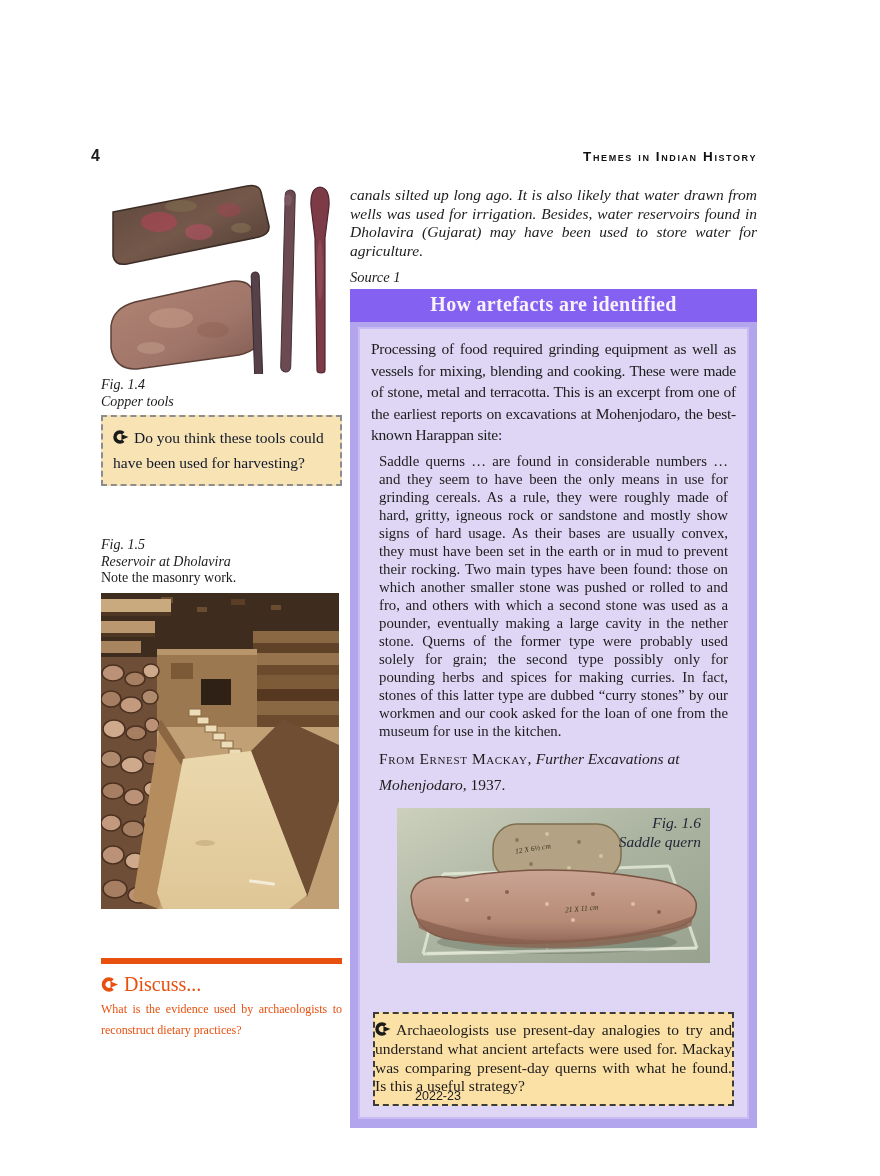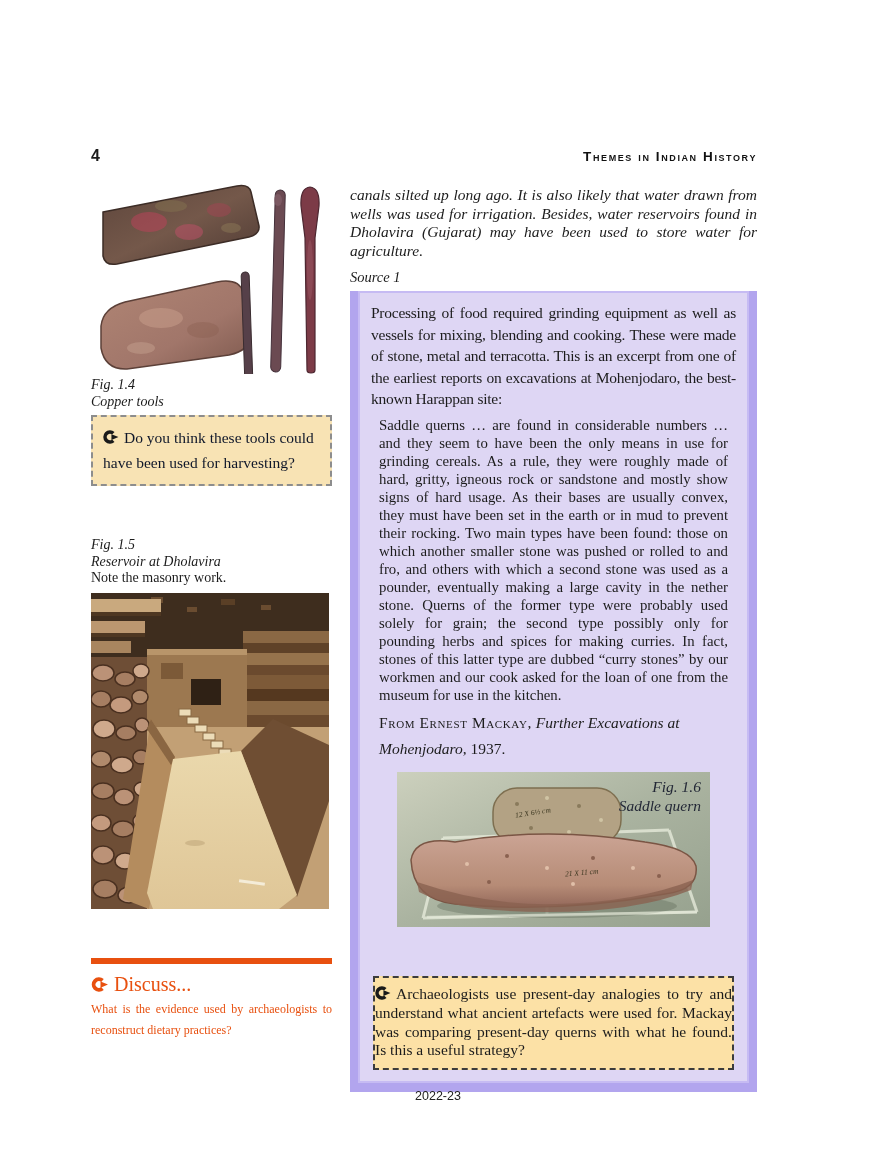--- a/index.html
+++ b/index.html
@@ -15,21 +15,21 @@
     position:absolute; top:147px; left:91px; width:666px;
     display:flex; justify-content:space-between; align-items:baseline;
   }
   .page-num { font-family:"Liberation Sans", sans-serif; font-weight:bold; font-size:16px; }
   .running-title {
     font-family:"Liberation Sans", sans-serif; font-weight:bold; font-size:13.5px;
     font-variant:small-caps; letter-spacing:1.6px; color:#111;
   }
 
   
-  .left-col  { position:absolute; left:91px;  top:180px; width:241px; }
+  .left-col  { position:absolute; left:101px;  top:180px; width:241px; }
   .right-col { position:absolute; left:350px; top:186px; width:407px; }
 
   
   .fig-img { display:block; }
   .fig-caption { margin-top:3px; font-size:14px; line-height:16.5px; }
   .fig-caption .it { font-style:italic; }
 
   
   .ptr { display:inline-block; width:16px; height:14px; vertical-align:-1px; margin-right:5px; }
 
@@ -252,20 +252,21 @@
     </div>
   </div>
 
   <div class="right-col">
 
     <p class="intro">canals silted up long ago. It is also likely that water drawn from wells was used for irrigation. Besides, water reservoirs found in Dholavira (Gujarat) may have been used to store water for agriculture.</p>
 
     <div class="source-label">Source 1</div>
 
     <div class="source-box">
+      <div class="source-title">How artefacts are identified</div>
 
       <div class="source-panel">
         <p class="panel-intro">Processing of food required grinding equipment as well as vessels for mixing, blending and cooking. These were made of stone, metal and terracotta. This is an excerpt from one of the earliest reports on excavations at Mohenjodaro, the best-known Harappan site:</p>
 
         <p class="excerpt">Saddle querns … are found in considerable numbers … and they seem to have been the only means in use for grinding cereals. As a rule, they were roughly made of hard, gritty, igneous rock or sandstone and mostly show signs of hard usage. As their bases are usually convex, they must have been set in the earth or in mud to prevent their rocking. Two main types have been found: those on which another smaller stone was pushed or rolled to and fro, and others with which a second stone was used as a pounder, eventually making a large cavity in the nether stone. Querns of the former type were probably used solely for grain; the second type possibly only for pounding herbs and spices for making curries. In fact, stones of this latter type are dubbed “curry stones” by our workmen and our cook asked for the loan of one from the museum for use in the kitchen.</p>
 
         <p class="citation"><span class="sc">From Ernest Mackay,</span><span class="it"> Further Excavations at Mohenjodaro</span><span>, 1937.</span></p>
 
         <div class="fig16">
           <svg width="313" height="155" viewBox="0 0 313 155">

